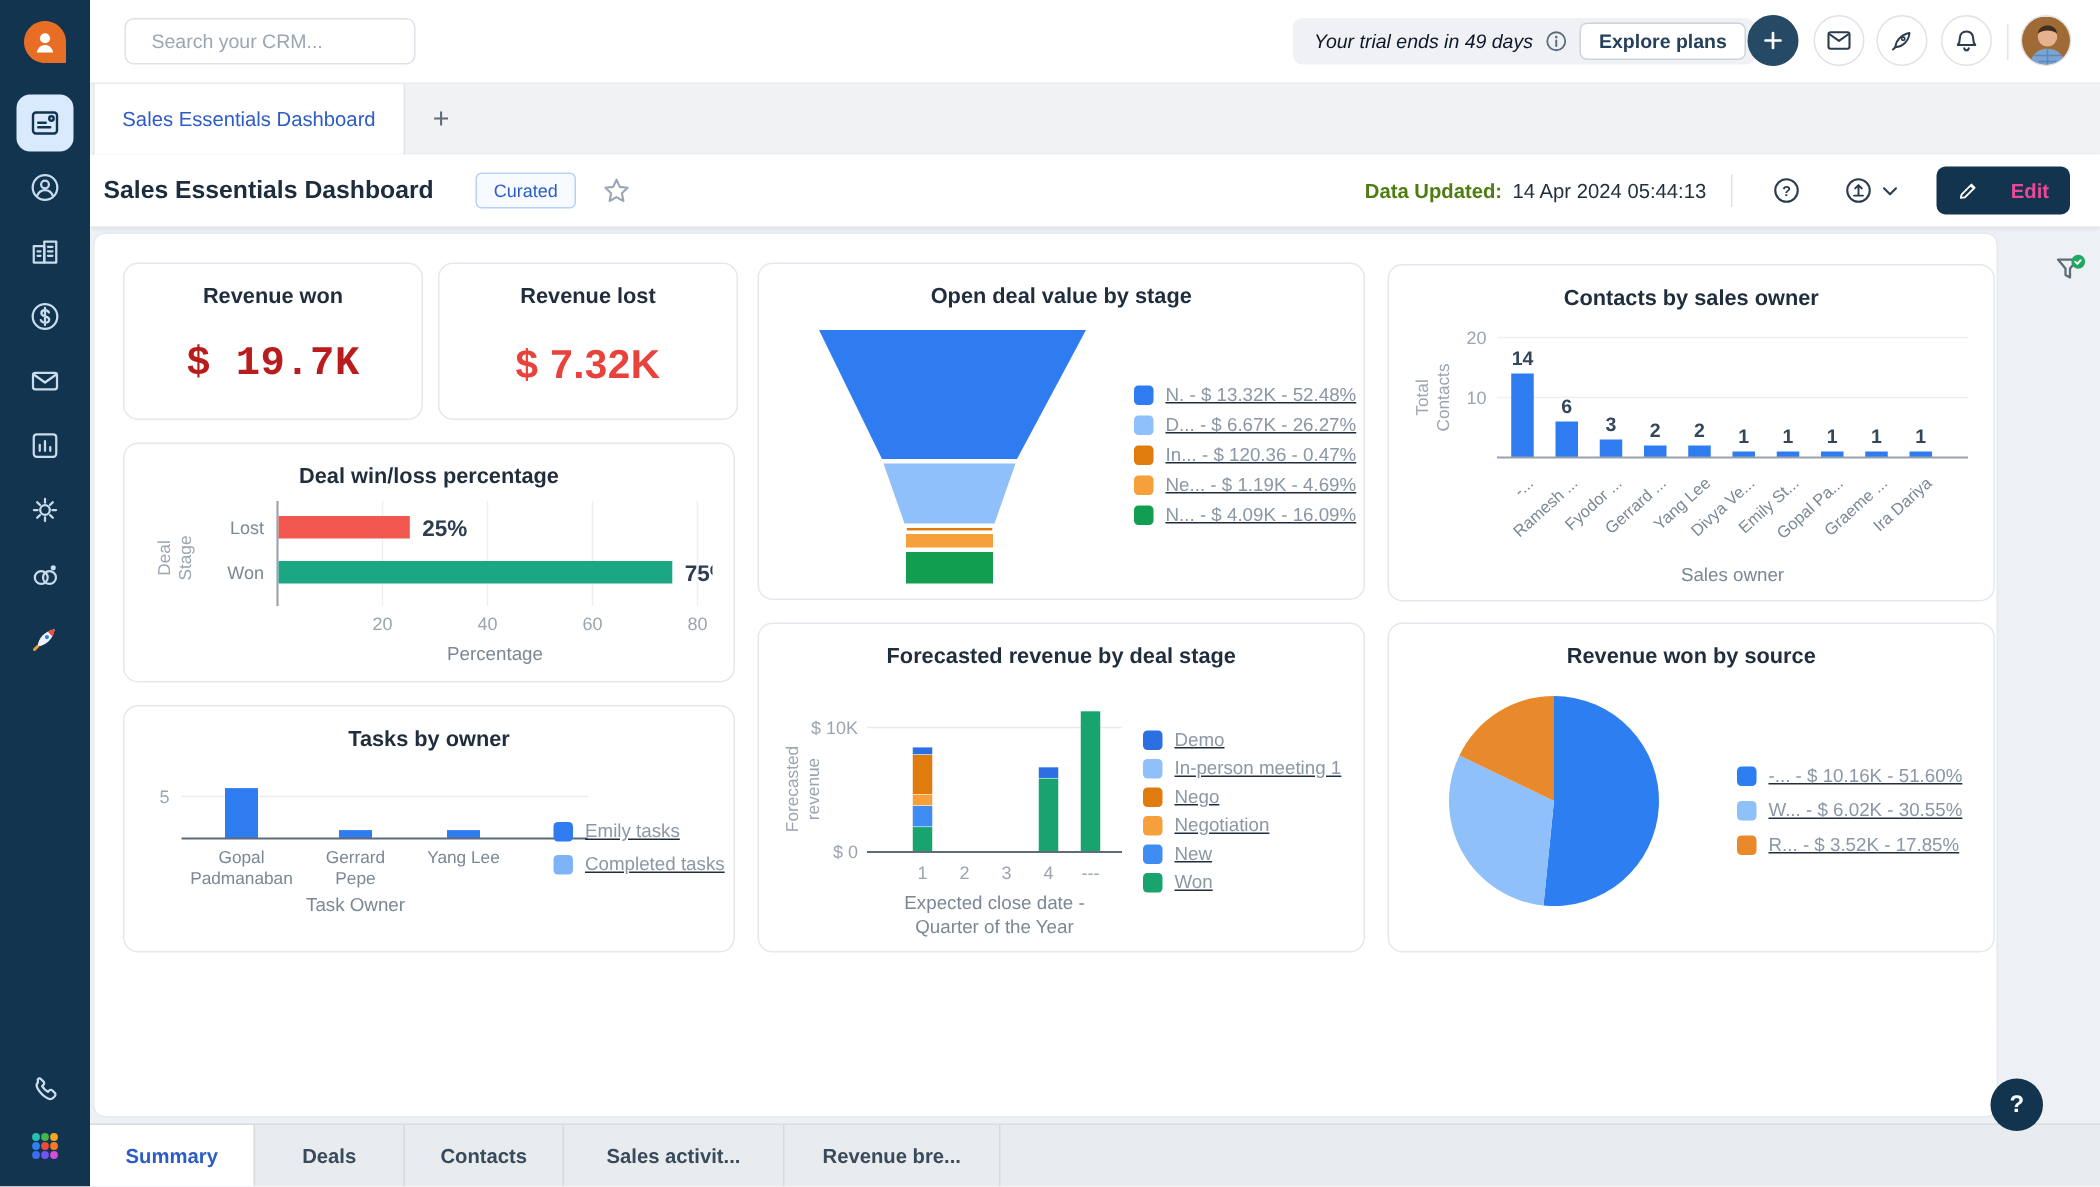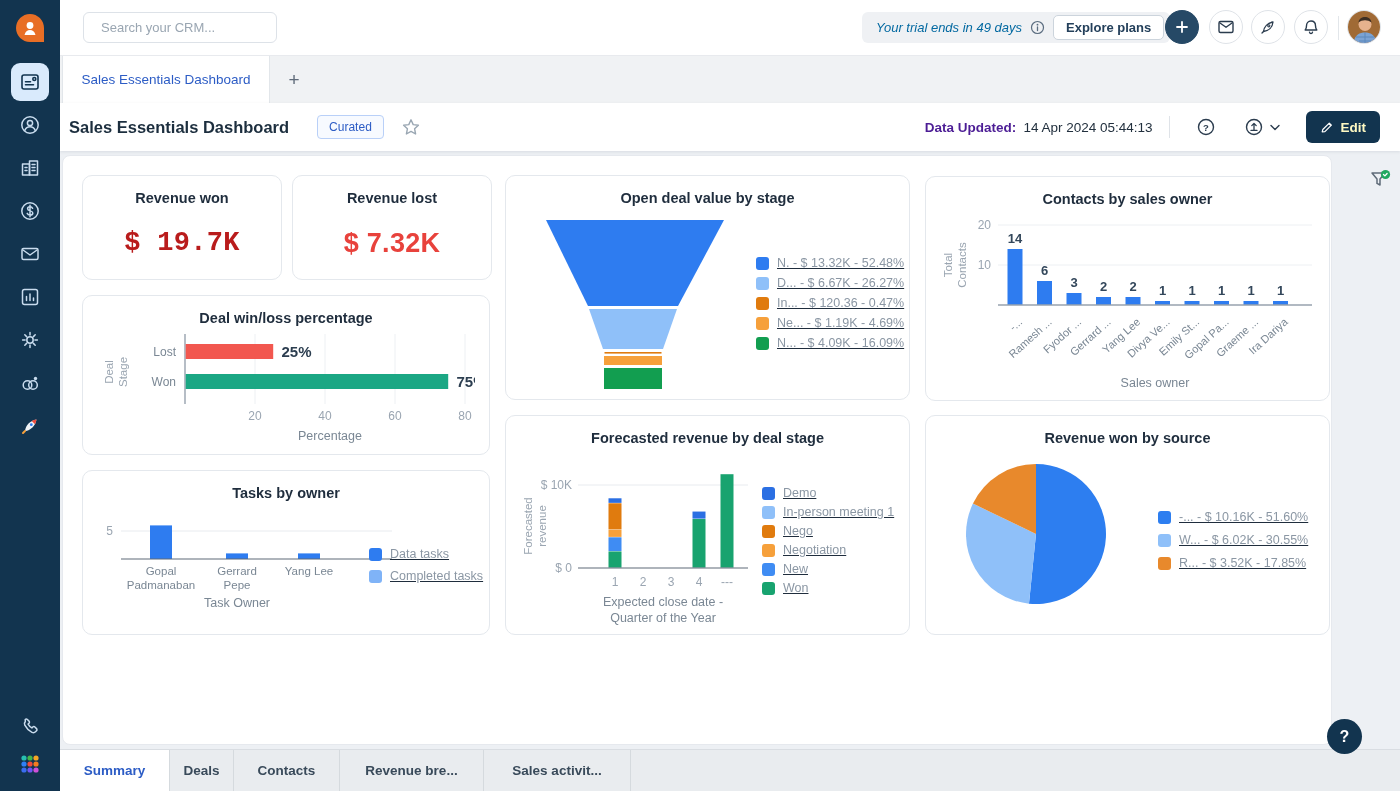--- a/index.html
+++ b/index.html
@@ -16,43 +16,43 @@
   .snav-bottom { position:absolute; left:0; width:60px; display:flex; justify-content:center; }
   .s-ico { stroke:#c9dcee; fill:none; stroke-width:1.5; stroke-linecap:round; stroke-linejoin:round; }
   .s-ico-dark { stroke:#12344f; fill:none; stroke-width:1.6; stroke-linecap:round; stroke-linejoin:round; }
 
   
   .topbar { position:absolute; left:60px; top:0; right:0; height:56px; background:#fff; border-bottom:1px solid #e8eaee; }
   .search { position:absolute; left:23px; top:12px; width:194px; height:31px; border:1px solid #dde2e8; border-radius:6px; display:flex; align-items:center; padding:0 10px; gap:7px; background:#fff; }
   .search input { border:none; outline:none; flex:1; font-size:13px; color:#44525f; font-family:inherit; background:transparent; }
   .search input::placeholder { color:#9aa6b2; }
   .trial-pill { position:absolute; left:802px; top:12px; height:31px; background:#eff1f4; border-radius:6px; display:flex; align-items:center; padding:0 6px 0 14px; gap:8px; }
-  .trial-text { font-size:13px; font-style:italic; color:#0369a1; white-space:nowrap; }
+  .trial-text { font-size:13px; font-style:italic; color:#0f172a; white-space:nowrap; }
   .explore-btn { height:25px; background:#fff; border:1px solid #ccd4dc; border-radius:5px; font-size:13px; font-weight:600; color:#24405b; padding:0 12px; cursor:pointer; font-family:inherit; }
   .circle-btn { position:absolute; top:10px; width:34px; height:34px; border-radius:50%; background:#fff; border:1px solid #dfe3e8; display:flex; align-items:center; justify-content:center; cursor:pointer; }
   .circle-btn.navy { background:#264966; border-color:#264966; }
   .tb-divider { position:absolute; top:16px; left:1278px; width:1px; height:24px; background:#e2e6ea; }
   .avatar { position:absolute; top:10px; left:1287px; width:34px; height:34px; border-radius:50%; overflow:hidden; border:1px solid #dfe3e8; cursor:pointer; }
 
   
   .tabstrip { position:absolute; left:60px; top:56px; right:0; height:47px; background:#f0f2f4; }
   .dash-tab { position:absolute; left:2px; top:0; width:208px; height:47px; background:#fff; border-left:1px solid #e2e6ea; border-right:1px solid #e2e6ea; display:flex; align-items:center; justify-content:center; font-size:13.5px; color:#2c5cc5; cursor:pointer; }
   .add-tab { position:absolute; left:222px; top:12px; width:24px; height:24px; display:flex; align-items:center; justify-content:center; color:#5f6b7a; font-size:19px; cursor:pointer; }
 
   
   .pageheader { position:absolute; left:60px; top:103px; right:0; height:48px; background:#fff; box-shadow:0 1px 3px rgba(16,30,54,.09); display:flex; align-items:center; z-index:2; }
   .ph-title { font-size:16.5px; font-weight:700; color:#1c2e3e; margin-left:9px; }
   .curated-badge { margin-left:28px; font-size:12px; color:#2c5cc5; border:1px solid #b9d0f8; background:#f7faff; border-radius:4px; padding:4px 11px; }
   .star-btn { margin-left:18px; cursor:pointer; display:flex; }
   .ph-right { margin-left:auto; display:flex; align-items:center; margin-right:20px; }
-  .du-label { font-size:13.5px; font-weight:700; color:#4c1d95; }
+  .du-label { font-size:13.5px; font-weight:700; color:#4d7c0f; }
   .du-value { font-size:13.5px; color:#22303e; margin-left:7px; }
   .ph-divider { width:1px; height:22px; background:#dfe3e8; margin:0 16px; }
   .ph-icon { display:flex; align-items:center; cursor:pointer; margin:0 10px; }
-  .edit-btn { margin-left:16px; height:32px; background:#12344f; color:#fef9c3; border:none; border-radius:6px; font-size:13.5px; font-weight:600; padding:0 14px; display:flex; align-items:center; gap:7px; cursor:pointer; font-family:inherit; }
+  .edit-btn { margin-left:16px; height:32px; background:#12344f; color:#ec4899; border:none; border-radius:6px; font-size:13.5px; font-weight:600; padding:0 14px; display:flex; align-items:center; gap:22px; cursor:pointer; font-family:inherit; }
 
   
   .content { position:absolute; left:60px; top:151px; right:0; bottom:42px; background:#edf0f4;text-align:center; }
   .panel { position:absolute; left:2px; top:4px; width:1270px; height:590px; background:#fff; border:1px solid #e6e9ee; border-radius:8px; }
   .card { position:absolute; background:#fff; border:1px solid #e4e8ed; border-radius:10px; padding:14px 16px; }
   .card-title { font-size:14.5px; font-weight:700; color:#1f2d3d; }
   .kpi-value { font-size:27px; font-weight:700; margin-top:22px; letter-spacing:0.3px; }
   .kpi-green { color:#b91c1c;font-family:Liberation Mono, monospace; }
   .kpi-red { color:#e8423c; }
   .cardsvg { position:absolute; overflow:hidden; }
@@ -315,21 +315,21 @@
         <text x="64" y="80" font-size="11.5" fill="#7a8794" text-anchor="middle">Gopal</text>
         <text x="64" y="94" font-size="11.5" fill="#7a8794" text-anchor="middle">Padmanaban</text>
         <text x="140" y="80" font-size="11.5" fill="#7a8794" text-anchor="middle">Gerrard</text>
         <text x="140" y="94" font-size="11.5" fill="#7a8794" text-anchor="middle">Pepe</text>
         <text x="212" y="80" font-size="11.5" fill="#7a8794" text-anchor="middle">Yang Lee</text>
         <text x="140" y="112" font-size="12.5" fill="#7a8794" text-anchor="middle">Task Owner</text>
       </svg>
       <div class="legend tasks-legend">
         <div class="lg-row">
           <span class="sw" style="background: rgb(46, 124, 240);"></span>
-          <span class="lg-label">Data tasks</span>
+          <span class="lg-label">Emily tasks</span>
         </div>
         <div class="lg-row">
           <span class="sw" style="background: rgb(127, 179, 247);"></span>
           <span class="lg-label">Completed tasks</span>
         </div>
       </div>
     </div>
 
   <div class="card" style="left:445px; top:24px; width:405px; height:225px;">
     <div class="card-title">Open deal value by stage</div>
@@ -492,19 +492,19 @@
     <svg width="24" height="24" viewBox="0 0 24 24">
       <path d="M4 5h13l-5 6v6l-3-1.6V11z" fill="none" stroke="#5f6b78" stroke-width="1.5" stroke-linejoin="round"></path>
       <circle cx="17.5" cy="6.5" r="4.6" fill="#21a860"></circle>
       <path d="M15.5 6.5l1.4 1.4 2.2-2.4" fill="none" stroke="#fff" stroke-width="1.3" stroke-linecap="round" stroke-linejoin="round"></path>
     </svg>
   </div>
 </div>
 
 <div class="footer">
   <div class="ftab active" style="width:110px;">Summary</div>
-  <div class="ftab" style="width:64px;">Deals</div>
+  <div class="ftab" style="width:100px;">Deals</div>
   <div class="ftab" style="width:106px;">Contacts</div>
+  <div class="ftab" style="width:147px;">Sales activit...</div>
   <div class="ftab" style="width:144px;">Revenue bre...</div>
-  <div class="ftab" style="width:147px;">Sales activit...</div>
 </div>
 
 <div class="help-fab">?</div>
 
 </body></html>

